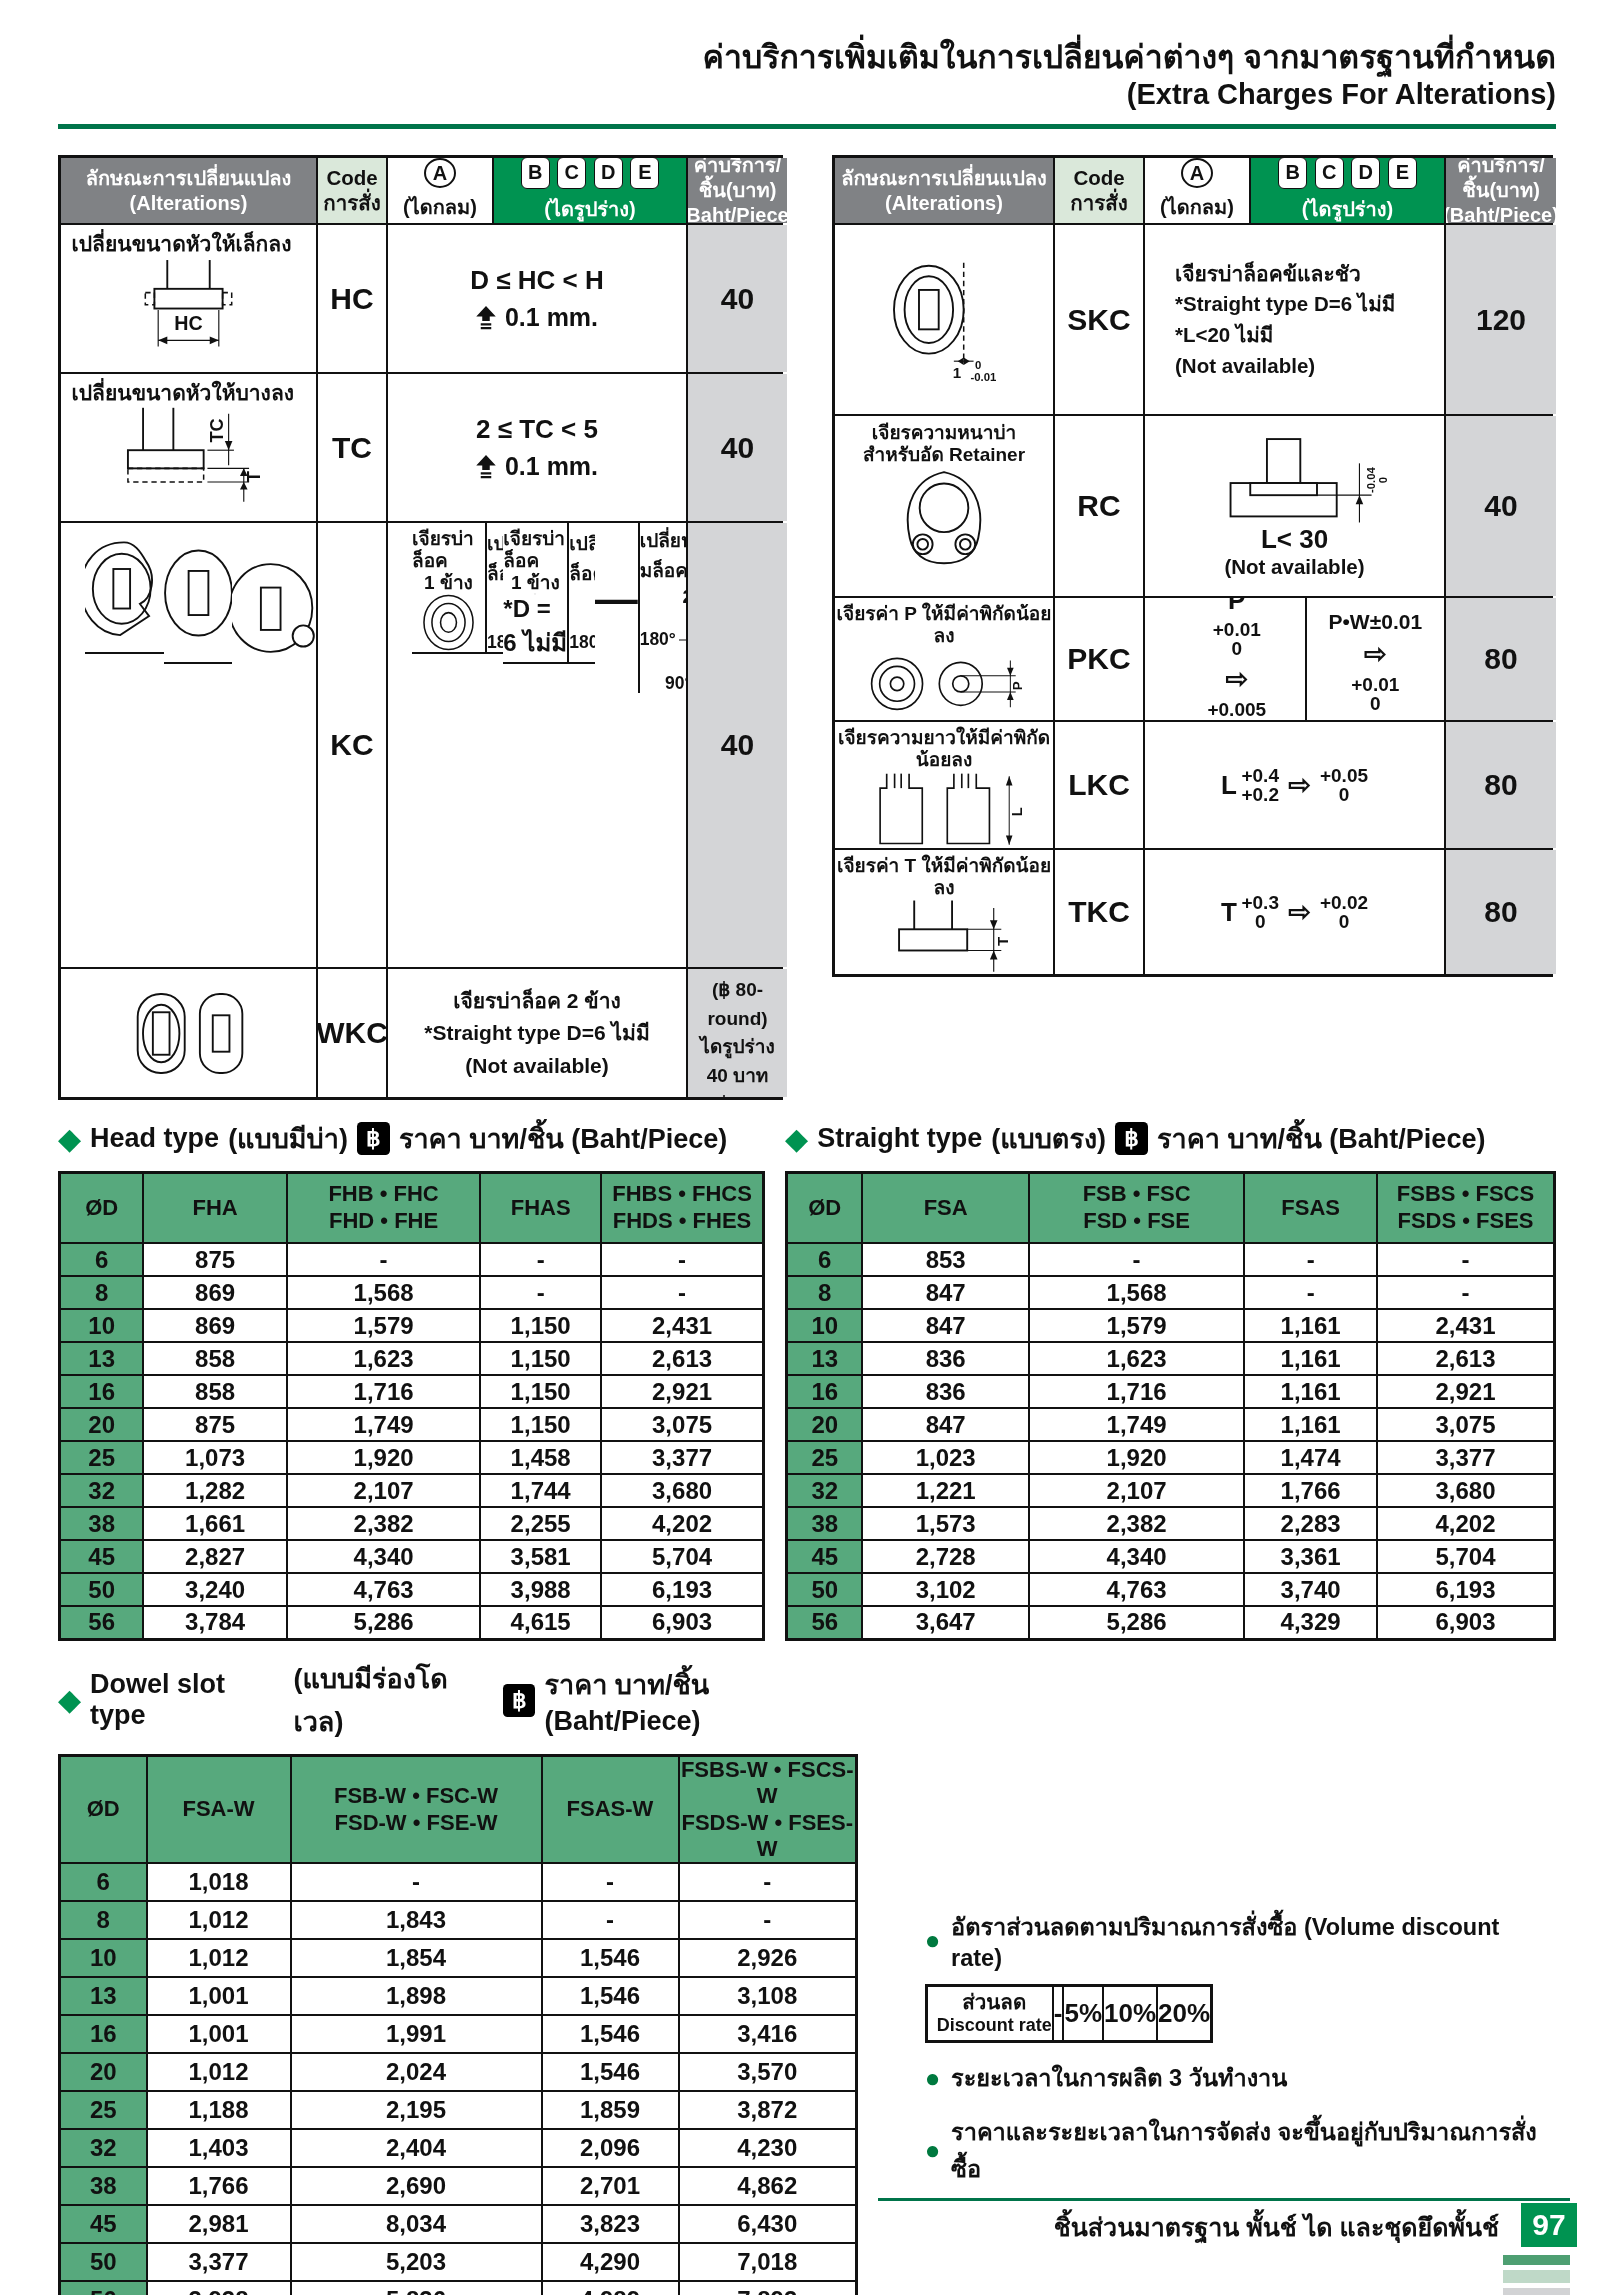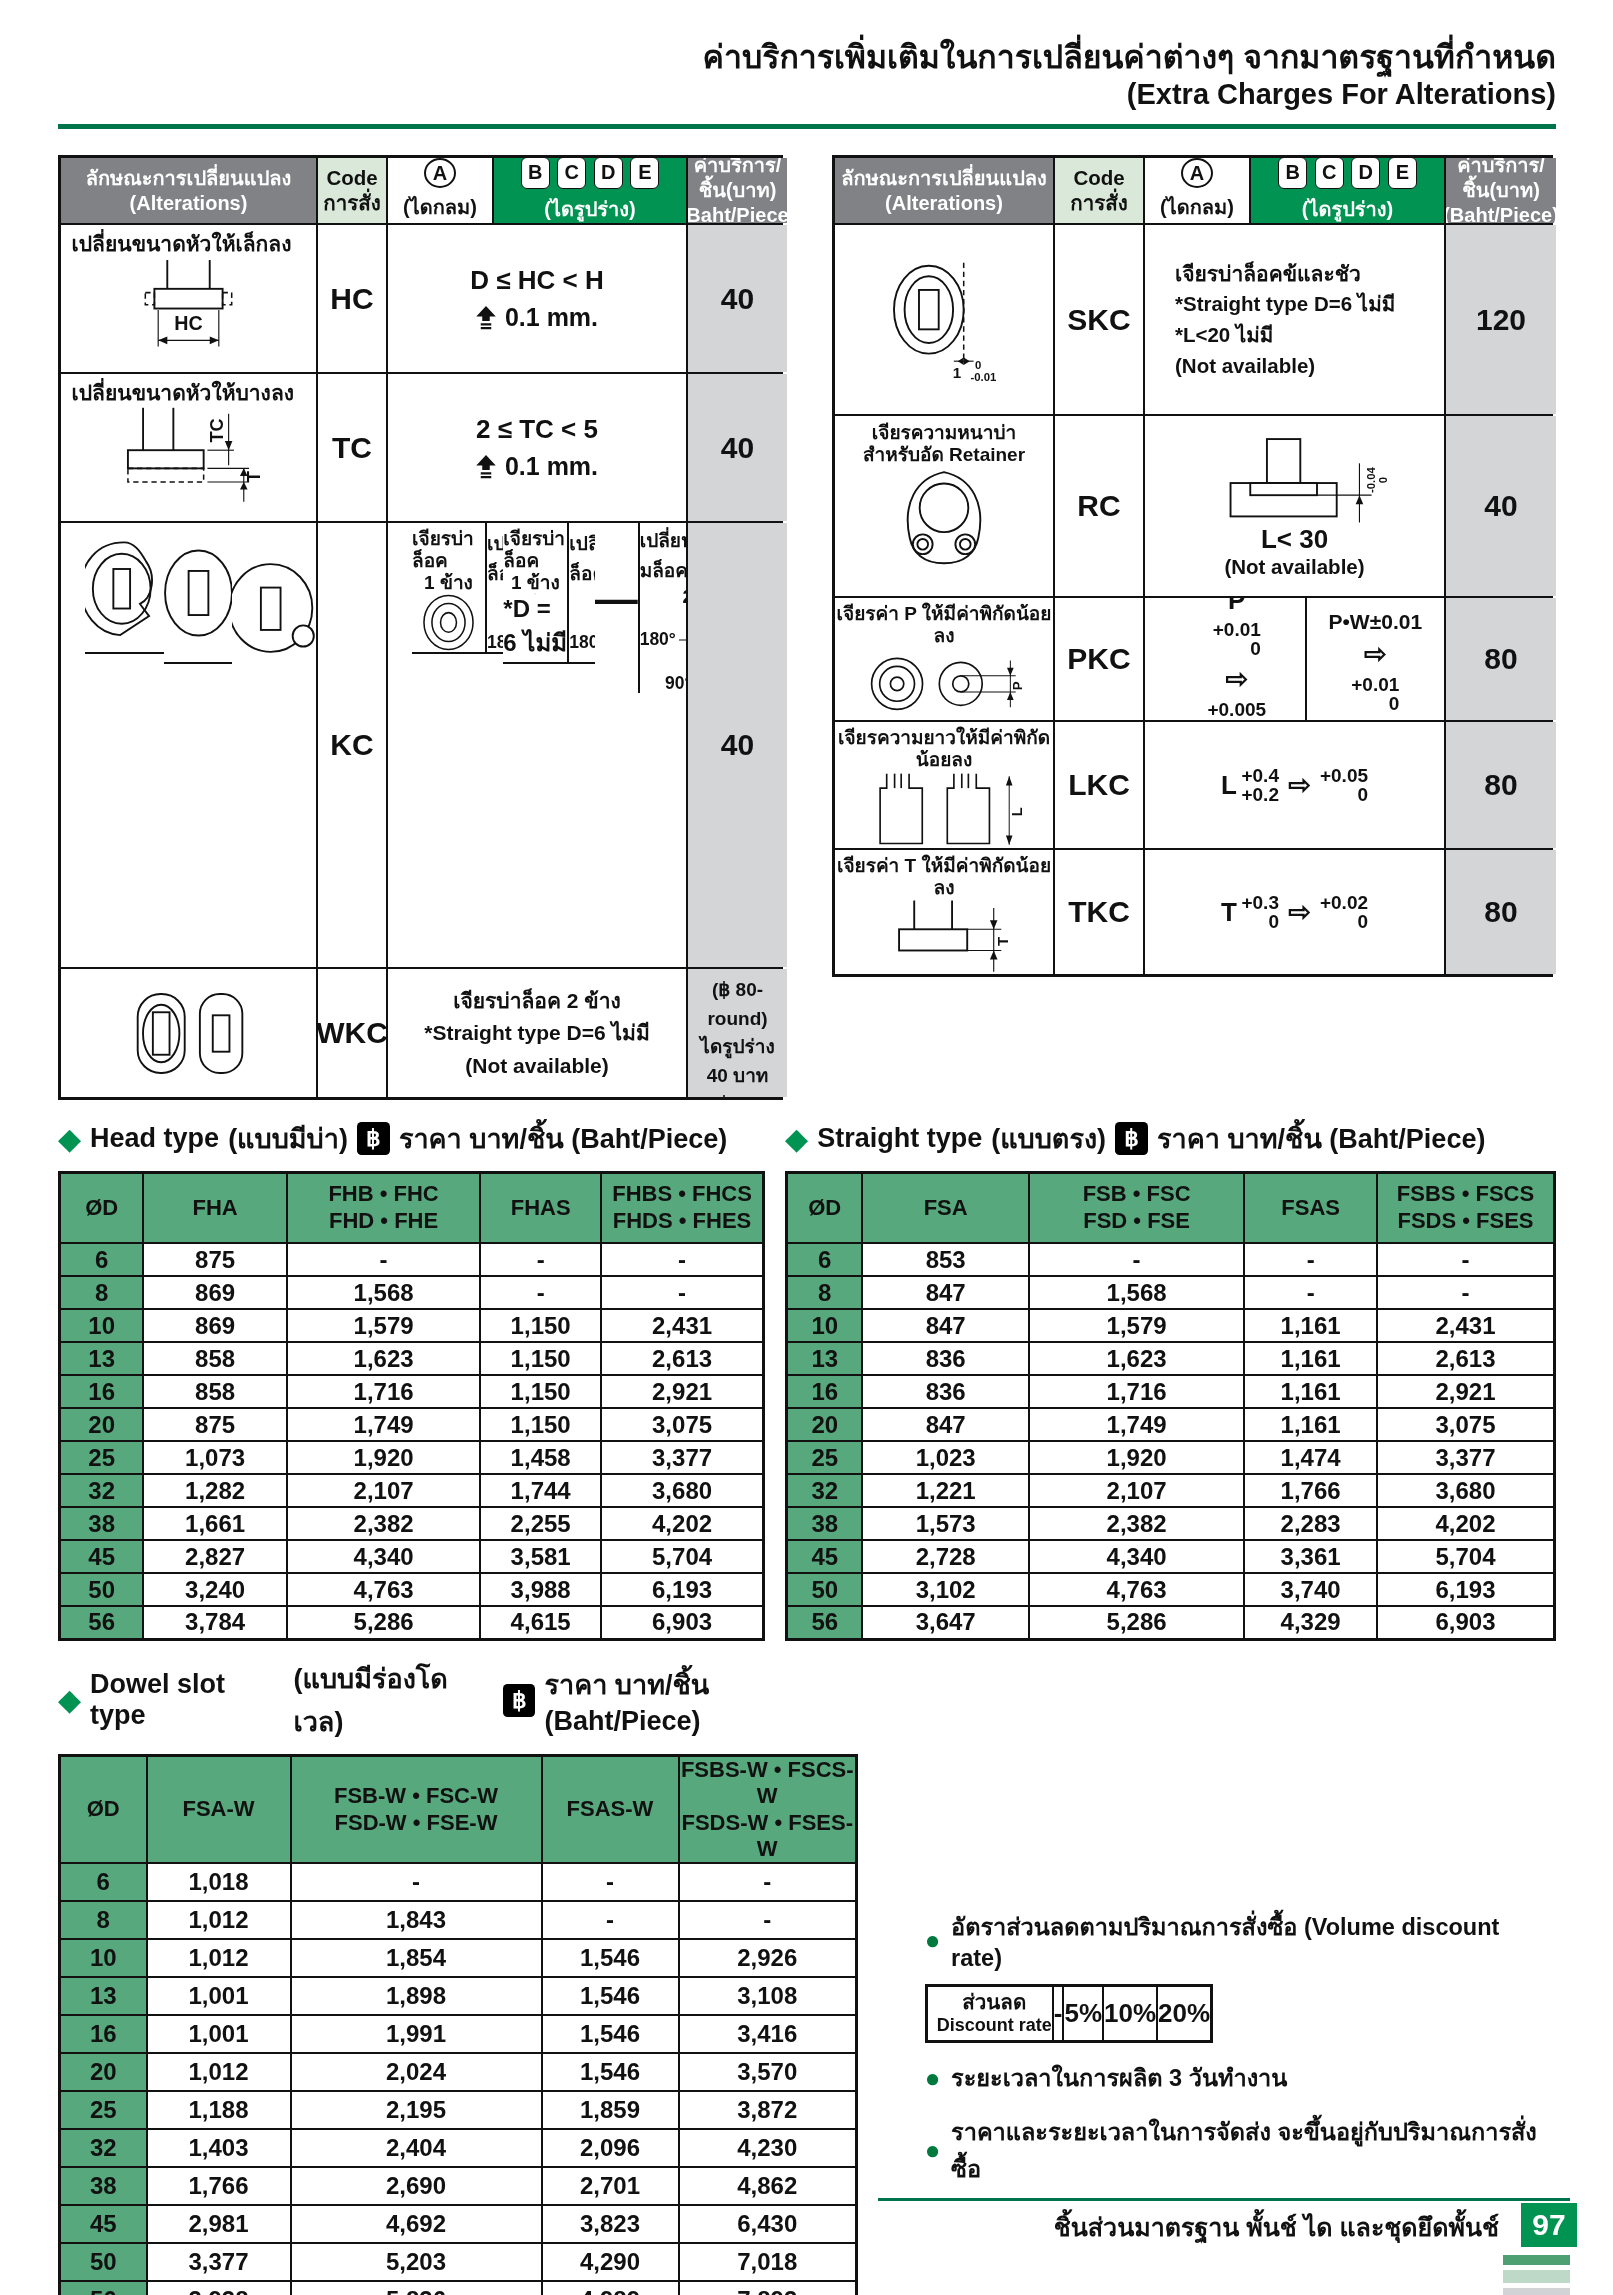--- a/index.html
+++ b/index.html
@@ -59,21 +59,21 @@
   svg text{fill:var(--ink); font-family:"Liberation Sans",sans-serif; font-weight:bold;}
   .incarrow{width:20px; height:24px;}
   .angdia{display:flex; flex-direction:column; align-items:center;}
   .ang-title{font-size:19px; font-weight:bold;}
   .ang-top{font-size:18px; font-weight:bold; margin-top:1.5px;}
   .ang-mid{display:flex; align-items:center; gap:3px;}
   .ang-mid span{font-size:17.5px; font-weight:bold;}
   .ang-svg{width:64px; height:64px;}
   .ang-bot{display:flex; align-items:center; gap:4.6px;}
   .ang-bot span{font-size:17.5px; font-weight:bold;}
-  .tol{display:inline-flex; flex-direction:column; line-height:1.02; font-size:19px; font-weight:bold; text-align:right;}
+  .tol{display:inline-flex; flex-direction:column; line-height:1.02; font-size:19px; font-weight:bold; text-align:center;}
   .dimchar{font-size:26px; font-weight:bold;}
   .rarw{font-size:27px; font-weight:bold; padding:0 4.6px;}
   .specline{display:flex; align-items:center; justify-content:center; gap:4.6px;}
   .wkc-desc div{font-size:21px; font-weight:bold; line-height:1.55;}
   .wkc-price div{font-size:19px; font-weight:bold; line-height:1.5;}
   .skc-lines div{font-size:20.5px; font-weight:bold; line-height:1.5; text-align:left;}
   .skc-lines .first{font-size:21px;}
 
   
   .sec-head{display:flex; align-items:center; gap:9px; margin:16.7px 0 10.6px 0;}
@@ -934,21 +934,21 @@
             <tr>
               <td>38</td>
               <td>1,766</td>
               <td>2,690</td>
               <td>2,701</td>
               <td>4,862</td>
             </tr>
             <tr>
               <td>45</td>
               <td>2,981</td>
-              <td>4,692</td>
+              <td>8,034</td>
               <td>3,823</td>
               <td>6,430</td>
             </tr>
             <tr>
               <td>50</td>
               <td>3,377</td>
               <td>5,203</td>
               <td>4,290</td>
               <td>7,018</td>
             </tr>

